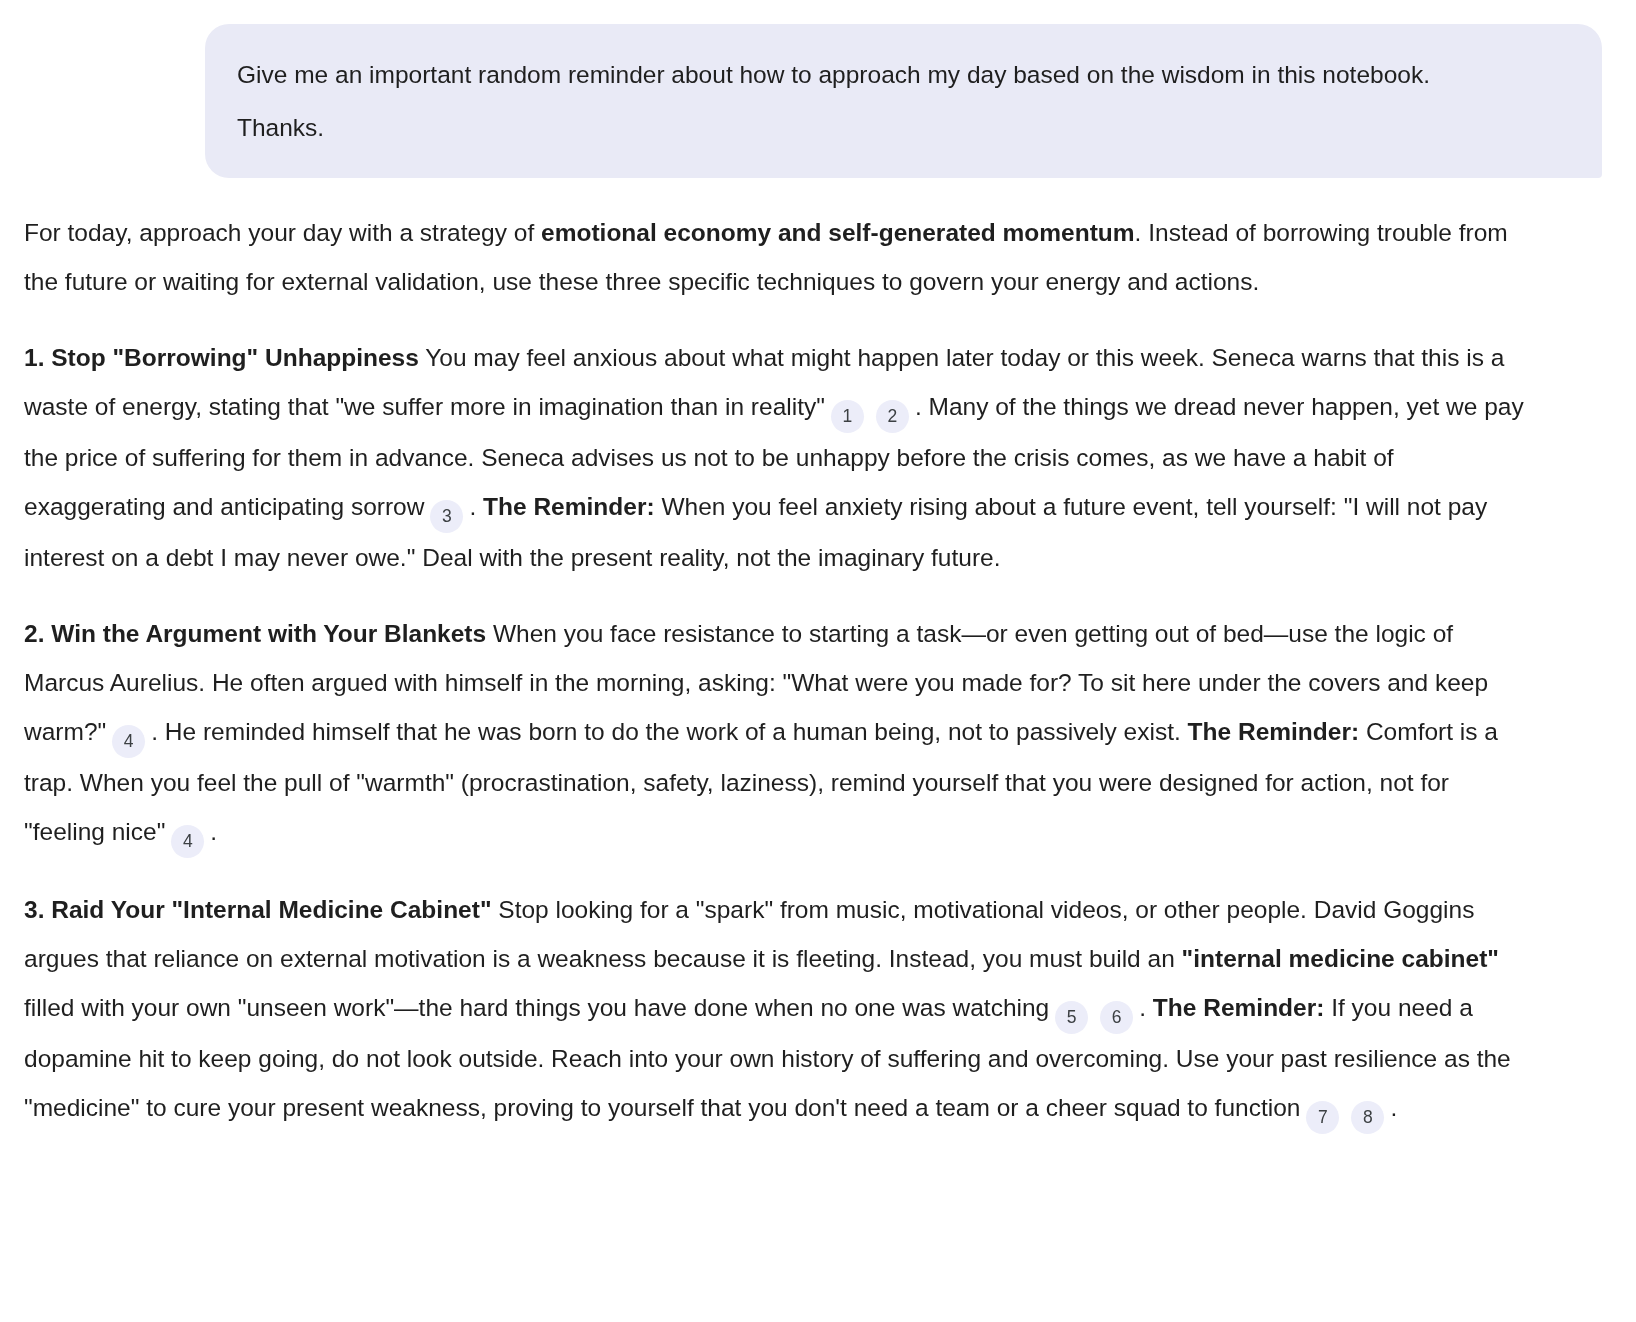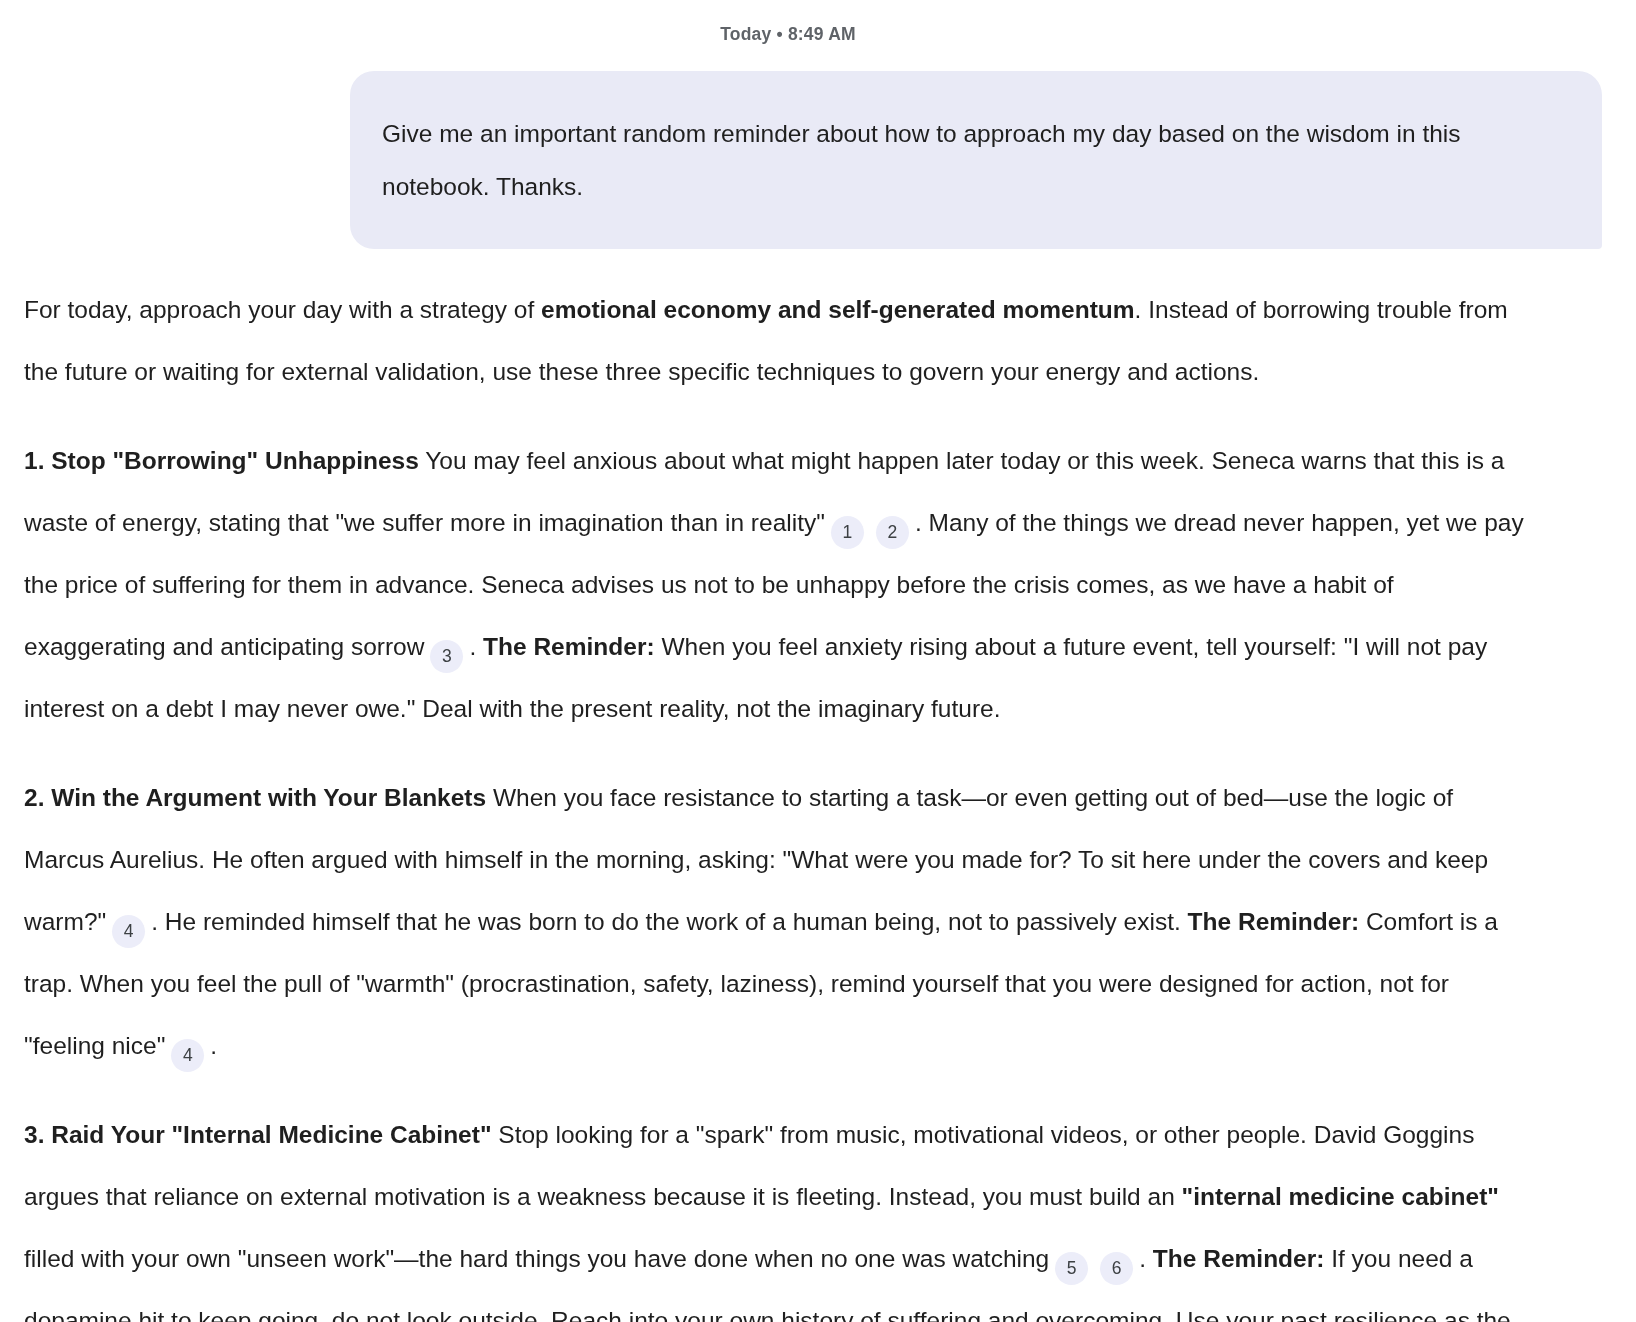--- a/index.html
+++ b/index.html
@@ -36,38 +36,38 @@
     letter-spacing: 0.2px;
     color: var(--timestamp-color);
   }
   .bubble-row {
     display: flex;
     justify-content: flex-end;
     padding-right: 34px;
     margin-bottom: 30px;
   }
   .user-bubble {
-    width: 1252px;
+    width: 1397px;
     background: var(--bubble-bg);
     border-radius: 24px 24px 4px 24px;
-    padding: 36px 32px;
+    padding: 24px 32px;
   }
   .user-bubble .msg {
     max-width: 1232px;
     font-size: 24.5px;
     line-height: 53px;
     color: var(--text-color);
   }
   .response {
     padding: 0 92px 40px 24px;
   }
   .response p.para {
     margin: 0 14px 27px 0;
     font-size: 24.5px;
-    line-height: 62px;
+    line-height: 49px;
     color: var(--text-color);
   }
   .response p.para:last-child { margin-bottom: 0; }
   .response .bold { font-weight: bold; }
   .response .italic { }
   .chip {
     display: inline-flex;
     align-items: center;
     justify-content: center;
     width: 33px;
@@ -82,23 +82,20 @@
     margin: 0 6px;
     cursor: pointer;
     user-select: none;
   }
 </style>
 </head>
 <body>
 
 <div class="conversation">
 
-  <div class="timestamp-row">
-    <span class="timestamp">Today • 8:49 AM</span>
-  </div>
 
   <div class="bubble-row">
     <div class="user-bubble">
       <div class="msg">Give me an important random reminder about how to approach my day based on the wisdom in this notebook. Thanks.</div>
     </div>
   </div>
 
   <div class="response">
       <p class="para"><span class="text">For today, approach your day with a strategy of </span><span class="bold">emotional economy and self-generated momentum</span><span class="text">. Instead of borrowing trouble from the future or waiting for external validation, use these three specific techniques to govern your energy and actions.</span></p>
       <p class="para"><span class="bold">1. Stop "Borrowing" Unhappiness</span><span class="text"> You may feel anxious about what </span><span class="italic">might</span><span class="text"> happen later today or this week. Seneca warns that this is a waste of energy, stating that "we suffer more in imagination than in reality"</span><span class="chip">1</span><span class="chip">2</span><span class="text">. Many of the things we dread never happen, yet we pay the price of suffering for them in advance. Seneca advises us not to be unhappy before the crisis comes, as we have a habit of exaggerating and anticipating sorrow</span><span class="chip">3</span><span class="text">. </span><span class="bold">The Reminder:</span><span class="text"> When you feel anxiety rising about a future event, tell yourself: </span><span class="italic">"I will not pay interest on a debt I may never owe."</span><span class="text"> Deal with the present reality, not the imaginary future.</span></p>

